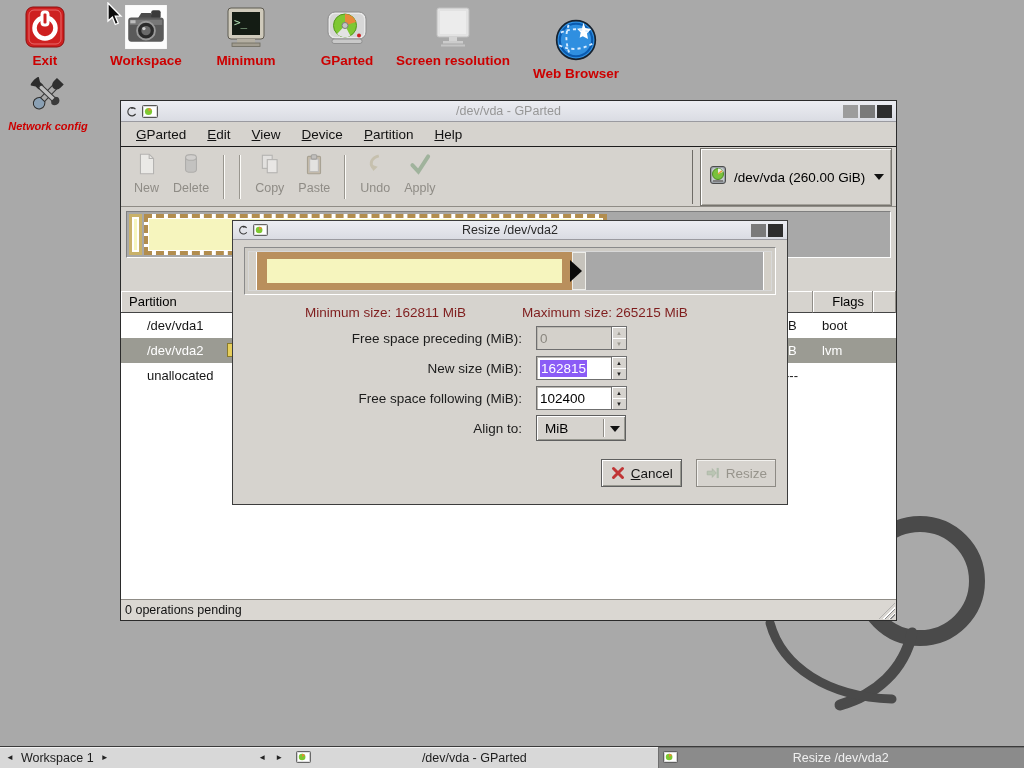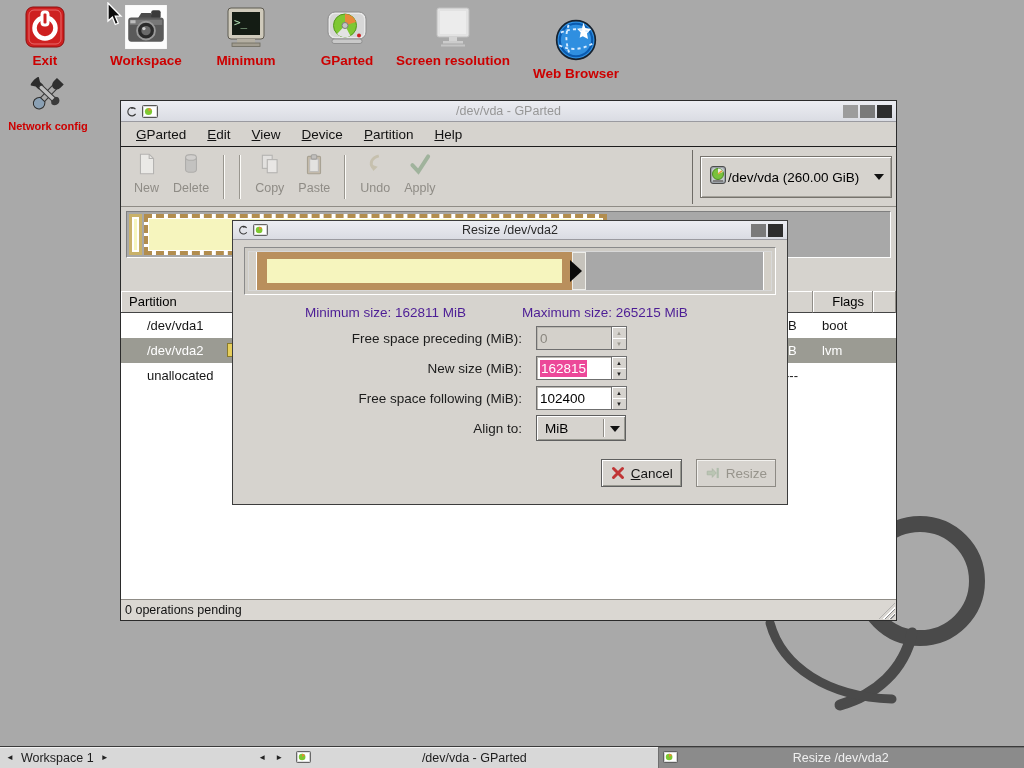--- a/index.html
+++ b/index.html
@@ -37,23 +37,23 @@
   .menu-item u { text-decoration:underline; }
 
   .toolbar { height:60px; border-bottom:1px solid #8f8c86; display:flex; align-items:stretch; padding:3px 4px 2px 6px; flex:0 0 auto; }
   .tbtn { display:flex; flex-direction:column; align-items:center; justify-content:flex-start; gap:1px; padding:2px 7px; }
   .tbtn svg { width:24px; height:24px; }
   .tbtn .tlabel { font-size:12.5px; color:#0f0f0f; white-space:nowrap; }
   .tbtn.disabled .tlabel { color:#8f8c86; }
   .tbtn.disabled svg { opacity:.55; filter:grayscale(55%); }
   .tsep { width:0; border-left:1px solid #99968f; border-right:1px solid #fcfbf8; height:44px; align-self:center; margin:0 7px; }
   .tb-right { margin-left:auto; border-left:1px solid #6e6b66; display:flex; align-items:center; padding-left:7px; }
-  .device-combo { height:42px; width:192px; background:#d6d3ce; border:1px solid #76736d;
+  .device-combo { height:58px; width:192px; background:#d6d3ce; border:1px solid #76736d;
                   box-shadow:inset 1px 1px 0 #fff, inset -1px -1px 0 #a5a29b;
-                  display:flex; align-items:center; gap:0; padding:0 7px; }
+                  display:flex; align-items:center; gap:6px; padding:0 7px; }
   .device-combo .dtext { font-size:13.5px; white-space:nowrap; }
   .carrow-dark { width:0; height:0; border-left:5px solid transparent; border-right:5px solid transparent;
                  border-top:6px solid #111; margin-left:auto; }
 
   
   .disk-section { height:84px; background:#d6d3ce; flex:0 0 auto; }
   .diskbar { position:relative; margin:4px 5px 0 5px; height:47px; background:#a8a8a8;
              border-top:1px solid #7f7f7f; border-left:1px solid #7f7f7f;
              border-bottom:1px solid #fdfdfd; border-right:1px solid #fdfdfd; }
   .vda1box { position:absolute; left:2px; top:2px; bottom:2px; width:13px; background:#f6f5be;
@@ -95,30 +95,30 @@
   .rw-inner { position:relative; height:100%; background:#a8a8a8; border:1px solid #d8d8d8; }
   .rw-lhandle { position:absolute; left:0; top:0; bottom:0; width:8px; background:#d4d0c8; border-right:1px solid #fff; }
   .rw-part { position:absolute; left:8px; top:0; bottom:0; width:315px; background:#b98f5c; }
   .rw-part .yellow { position:absolute; left:10px; right:10px; top:7px; bottom:7px; background:#f6f5be; }
   .rw-ahandle { position:absolute; left:323px; top:0; bottom:0; width:14px; background:#c6c3bc; border:1px solid #eeeeea; }
   .rw-ahandle:after { content:""; position:absolute; left:-3px; top:50%; transform:translateY(-50%);
                       width:0; height:0; border-top:11px solid transparent; border-bottom:11px solid transparent;
                       border-left:12px solid #0a0a0a; }
   .rw-rhandle { position:absolute; right:0; top:0; bottom:0; width:8px; background:#d4d0c8; border-left:1px solid #fff; }
 
-  .minmax { display:flex; margin-top:10px; font-size:13.5px; color:#4c1d95; }
+  .minmax { display:flex; margin-top:10px; font-size:13.5px; color:#7f1d1d; }
   .minmax .min { margin-left:72px; }
   .minmax .max { margin-left:56px; }
 
   .frow { display:flex; align-items:center; height:24px; margin-top:6px; }
   .frow .flabel { flex:0 0 303px; text-align:right; padding-right:14px; font-size:13.5px; color:#1c1c1c; }
   .entry { width:76px; height:24px; background:#fff; border:1px solid #6f6f6f;
            box-shadow:inset 1px 1px 0 #b9b6b0; font-size:13.5px; display:flex; align-items:center; padding-left:3px; }
   .entry.disabled { background:#d4d1cb; color:#8b8880; }
-  .selval { background:#ec4899; color:#fff; padding:1px 1px; }
+  .selval { background:#8b5cf6; color:#fff; padding:1px 1px; }
   .spin { width:15px; height:24px; border:1px solid #6f6f6f; border-left:none; background:#d6d3ce;
           display:flex; flex-direction:column; }
   .spin span { flex:1; display:flex; align-items:center; justify-content:center; font-size:6px; color:#222;
                box-shadow:inset 1px 1px 0 #fff; }
   .spin.disabled span { color:#9b988f; }
 
   .combo { width:90px; height:26px; background:#d6d3ce; border:1px solid #5f5f5f;
            box-shadow:inset 1px 1px 0 #fff, inset -1px -1px 0 #989890;
            display:flex; align-items:center; padding-left:8px; font-size:13.5px; position:relative; }
   .combo .cdivider { position:absolute; right:20px; top:3px; bottom:3px; width:0;
@@ -236,21 +236,21 @@
           <path d="M29 5.5 l2 5 5.5 1 -4 4.2 1 5.3 -5-2.6 -3 1.5 1-5 -3.5-3.7 4.8-0.5 z" fill="#fff"></path>
           <g stroke="#d8ecff" stroke-width="1.8" stroke-dasharray="3 3" fill="none">
             <path d="M7.5 15 q14-6.5 28.5 0"></path>
             <path d="M6 27 q16 8 32.5-2"></path>
             <path d="M15 7.5 q-5 14 1.5 29"></path>
           </g>
         </svg>
       </div>
       <div class="dlabel">Web Browser</div>
     </div>
-    <div class="dicon small" style="left: 4px; top: 70px; width: 88px;">
+    <div class="dicon small" style="left: 4px; top: 70px; width: 88px; font-style: italic;">
       <div class="dimg">
         <svg width="46" height="46" viewBox="0 0 44 44">
           <g transform="rotate(44 22 22)">
             <rect x="19.3" y="11" width="5.4" height="21" rx="2" fill="#a9a9a9" stroke="#3a3a3a"></rect>
             <path d="M17 32 a5.5 5.5 0 1 0 10 0 l-1.8-2.5 h-6.4 z" fill="#8aa0b4" stroke="#2e2e2e"></path>
             <path d="M17.5 5 h9 v4.5 a4.5 5 0 0 1 -9 0 z" fill="#2f2f2f"></path>
           </g>
           <g transform="rotate(-46 22 22)">
             <path d="M16.5 4.5 c0-2 11-2 11 0 l-2.5 4 v3 a3 3 0 0 1 -6 0 v-3 z" fill="#2c2c2c"></path>
             <rect x="19.8" y="11" width="4.4" height="20" rx="2" fill="#bdbdbd" stroke="#3a3a3a"></rect>

